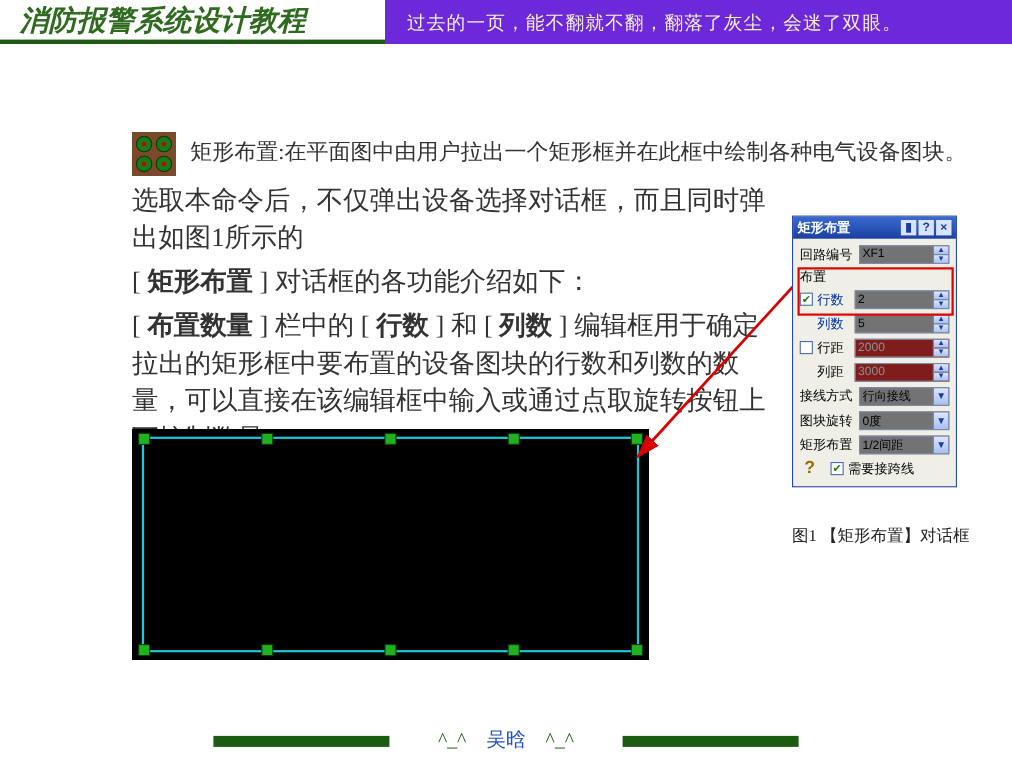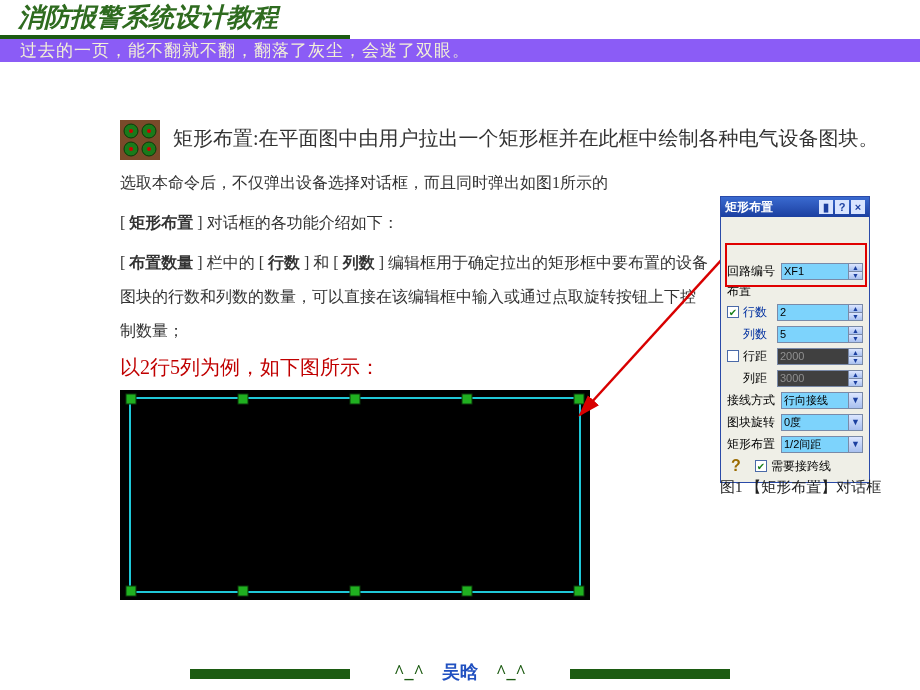--- a/index.html
+++ b/index.html
@@ -9,38 +9,37 @@
     background: #fff;
     font-family: "SimSun","宋体",serif;
     position: relative;
     overflow: hidden;
   }
   .header {
     width: 920px;
     height: 40px;
     display: flex;
     align-items: stretch;
-    flex-direction: column;
   }
   .header-left {
     width: 350px;
     background: #fff;
     color: #2e6b1f;
     font-family: "KaiTi","STKaiti",serif;
     font-weight: bold;
     font-size: 26px;
     font-style: italic;
     display: flex;
     align-items: center;
     padding-left: 18px;
     border-bottom: 4px solid #1c5b12;
   }
   .header-right {
     flex: 1;
-    background: #8b5cf6;
+    background: #6d28d9;
     color: #f3f0d8;
     font-family: Liberation Sans, sans-serif;
     font-size: 17px;
     display: flex;
     align-items: center;
     padding-left: 20px;
     letter-spacing: 1px;
   }
   .content {
     position: absolute;
@@ -54,21 +53,21 @@
     width: 40px; height: 40px;
     margin-right: 8px;
   }
   .icon4 svg { display:block; }
   .line1 {
     font-size: 20px;
     color: #333;
     line-height: 32px;
   }
   .para {
-    font-size: 16px;
+    font-size: 24px;
     color: #333;
     line-height: 34px;
     margin-top: 6px;
     width: 590px;
   }
   .para .b { font-weight: bold; }
   .example-note {
     font-family: "KaiTi","STKaiti",serif;
     color: #c00000;
     font-size: 20px;
@@ -106,42 +105,42 @@
   .dlg-title .tbtn {
     width: 14px; height: 14px;
     background: #d8e4ff;
     color: #1b3fa0;
     font-size: 11px;
     line-height: 14px;
     text-align: center;
     margin-left: 2px;
     font-family: sans-serif;
   }
-  .dlg-body { padding: 4px 6px 6px 6px; margin-top: 40px; }
+  .dlg-body { padding: 4px 6px 6px 6px; }
   .dlg-row {
     display: flex;
     align-items: center;
     height: 20px;
     margin-bottom: 2px;
   }
   .dlg-row .lbl { width: 54px; color:#000; }
   .dlg-row .lbl-blue { color:#0030a0; width:54px; }
   .dlg-row .lbl-gray { color:#000000; width:54px; }
   .fld {
     flex:1;
     height: 17px;
     border: 1px solid #7a8aa8;
-    background: #7dd3fc;
+    background: #737373;
     font-size: 11px;
     padding: 0 2px;
     display:flex;
     align-items:center;
     position:relative;
   }
-  .fld.gray { color:#909090; background:#404040;}
+  .fld.gray { color:#909090; background:#7f1d1d;}
   .fld .dd {
     position:absolute; right:0; top:0; width:14px; height:100%;
     background: linear-gradient(#dce6ff,#a8c0ef);
     border-left:1px solid #7a8aa8;
     color:#1b3fa0; font-size:9px;
     display:flex;align-items:center;justify-content:center;
   }
   .fld .spin {
     position:absolute; right:0; top:0; width:14px; height:100%;
     display:flex; flex-direction:column;
@@ -183,21 +182,20 @@
     color:#222;
   }
   .footer {
     position:absolute;
     left:0; bottom:6px;
     width:920px;
     text-align:center;
     font-family: "KaiTi","STKaiti",serif;
     font-size:18px;
     color:#1c5b12;
-    font-weight:bold;
   }
   .footer .bar {
     display:inline-block;
     width:160px;
     height:10px;
     background:#1c5b12;
     vertical-align:middle;
     margin:0 40px;
   }
   .arrow-svg {

